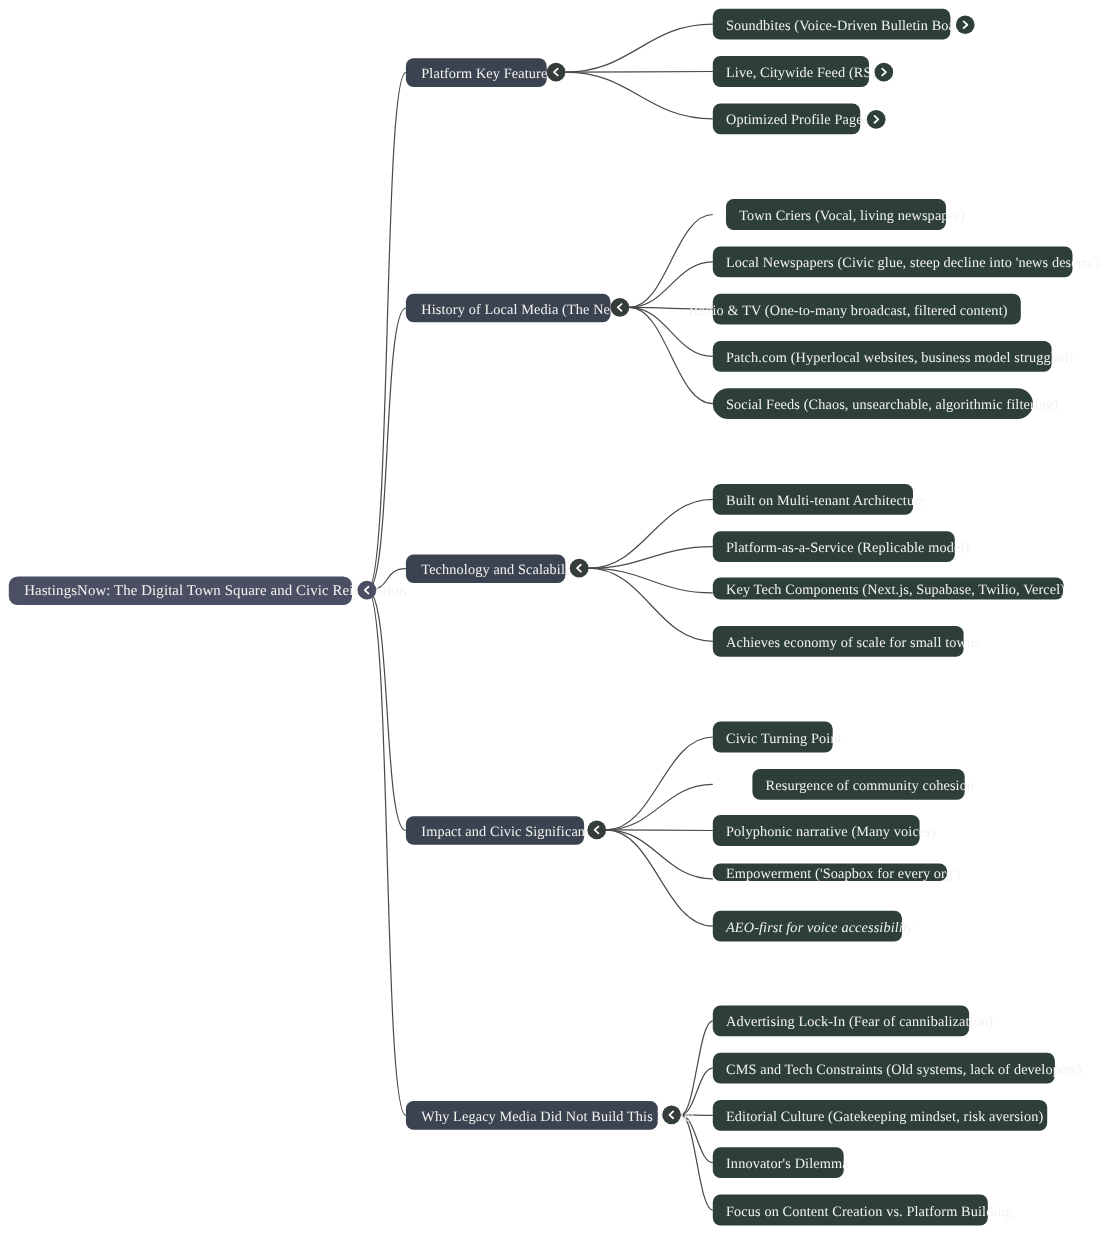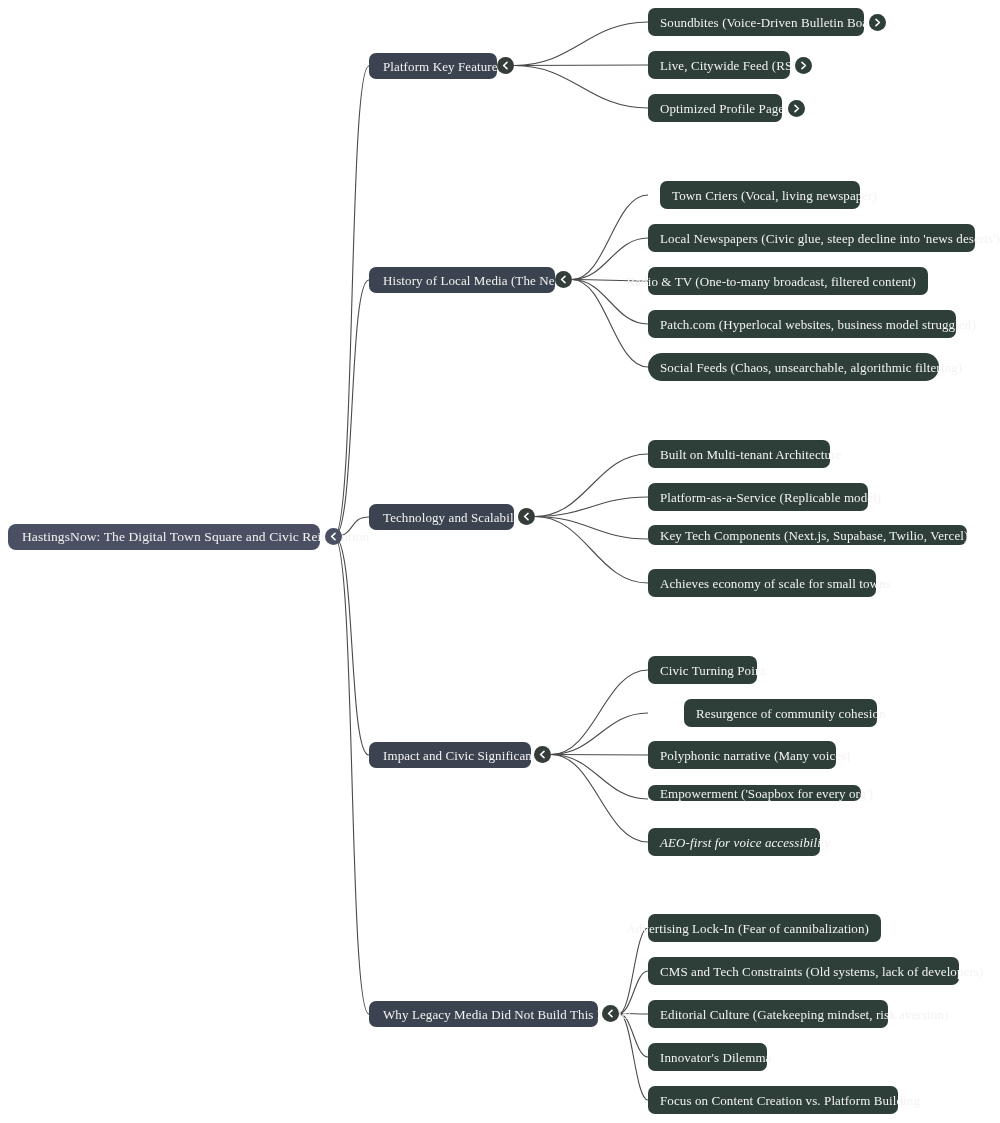--- a/index.html
+++ b/index.html
@@ -220,27 +220,27 @@
         <span class="node-label">AEO-first for voice accessibility</span>
       </div>
       <div class="node node-branch" style="left: 369px; top: 1001px; width: 229px; height: 26px;">
         <span class="node-label">Why Legacy Media Did Not Build This Model</span>
       </div>
       <div class="toggle toggle-branch" style="left: 602px; top: 1005px;">
         <svg width="9" height="9" viewBox="0 0 9 9">
           <path d="M6 1.4 L2.6 4.5 L6 7.6" fill="none" stroke="#ffffff" stroke-width="1.6" stroke-linecap="round" stroke-linejoin="round"></path>
         </svg>
       </div>
-      <div class="node node-leaf" style="left: 648px; top: 914px; width: 233px; height: 28px; justify-content: flex-end;">
+      <div class="node node-leaf" style="left: 648px; top: 914px; width: 233px; height: 28px;">
         <span class="node-label">Advertising Lock-In (Fear of cannibalization)</span>
       </div>
       <div class="node node-leaf" style="left: 648px; top: 957px; width: 311px; height: 28px;">
         <span class="node-label">CMS and Tech Constraints (Old systems, lack of developers)</span>
       </div>
-      <div class="node node-leaf" style="left: 648px; top: 1000px; width: 240px; height: 28px;">
+      <div class="node node-leaf" style="left: 648px; top: 1000px; width: 304px; height: 28px;">
         <span class="node-label">Editorial Culture (Gatekeeping mindset, risk aversion)</span>
       </div>
       <div class="node node-leaf" style="left: 648px; top: 1043px; width: 119px; height: 28px;">
         <span class="node-label">Innovator's Dilemma</span>
       </div>
       <div class="node node-leaf" style="left: 648px; top: 1086px; width: 250px; height: 28px;">
         <span class="node-label">Focus on Content Creation vs. Platform Building</span>
       </div>
     </div>
 </div>

